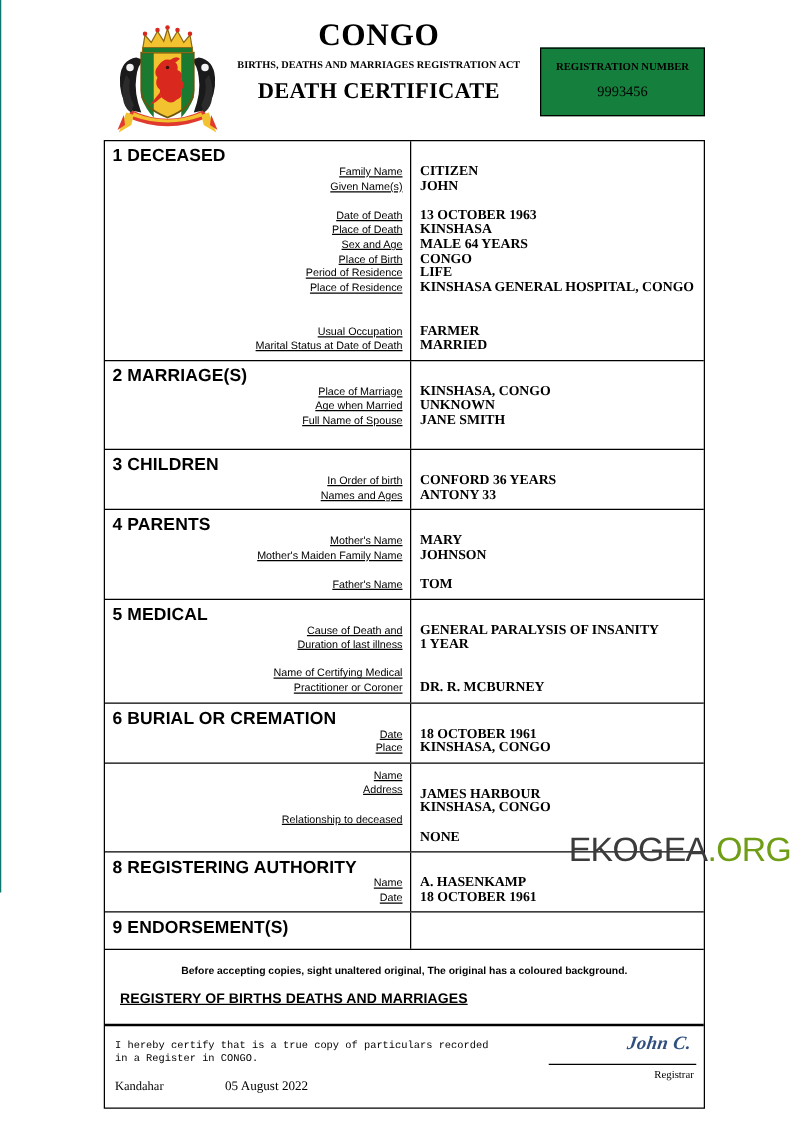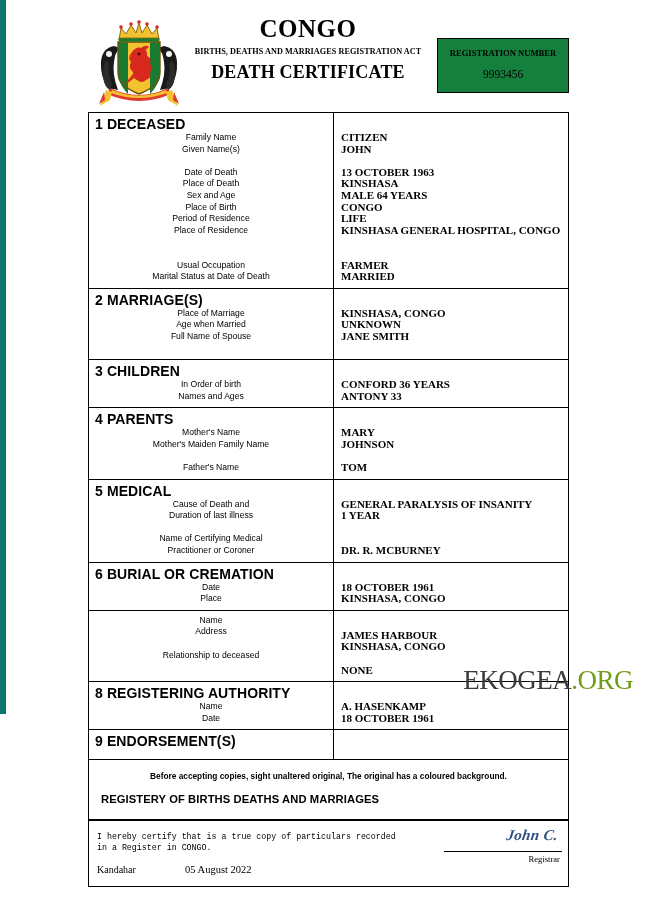--- a/index.html
+++ b/index.html
@@ -10,21 +10,21 @@
     height: 914px;
     background: #ffffff;
     font-family: "Liberation Sans", sans-serif;
     overflow: hidden;
   }
   #page {
     position: relative;
     width: 645px;
     height: 714px;
     background: #ffffff;
-    border-left: 6px solid #0f766e;
+    border-left: 1px solid #0f766e;
   }
 
   
   .header {
     position: absolute;
     left: 82px;
     top: 10px;
     width: 481px;
     height: 100px;
   }
@@ -126,21 +126,21 @@
   }
   .sec-head {
     font-family: "Liberation Sans", sans-serif;
     font-weight: bold;
     font-size: 14px;
     color: #000;
     letter-spacing: 0.1px;
     line-height: 14px;
     margin-bottom: 1px;
   }
-  .labels { text-align: center; }
+  .labels { text-align: right; text-decoration: underline; }
   .lbl {
     font-family: "Liberation Sans", sans-serif;
     font-size: 8.6px;
     color: #000;
     line-height: 11.6px;
     white-space: nowrap;
   }
   .val {
     font-family: "Liberation Serif", serif;
     font-weight: bold;
@@ -163,20 +163,21 @@
     line-height: 12px;
   }
   .registry-line {
     font-family: "Liberation Sans", sans-serif;
     font-weight: bold;
     font-size: 11.2px;
     color: #000;
     margin-top: 11px;
     margin-left: 4px;
     letter-spacing: 0.1px;
+    text-decoration: underline;
   }
 
   
   .certify-sec {
     border-top: 1.3px solid #000;
     position: relative;
     height: 66px;
     padding: 0;
   }
   .certify-text {
@@ -234,21 +235,21 @@
     color: #000;
     margin-top: 2px;
     padding-right: 2px;
   }
 
   
   .watermark {
     position: absolute;
     right: 12px;
     bottom: 18px;
-    font-family: Liberation Serif, serif;
+    font-family: Liberation Sans, sans-serif;
     font-size: 27px;
     letter-spacing: -0.5px;
     white-space: nowrap;
   }
   .wm-a { color: #3b3b3b; }
   .wm-b { color: #6f9e16; }
 </style>
 </head>
 <body>
 

